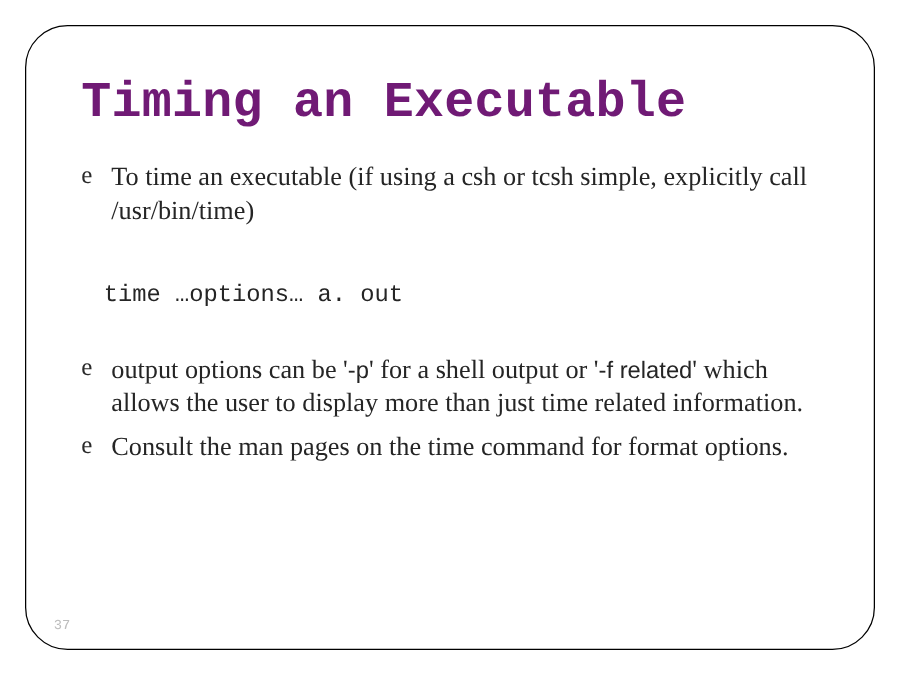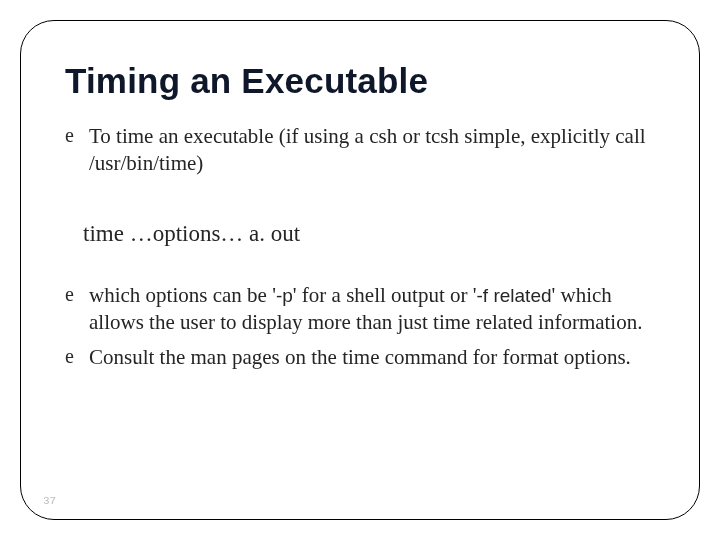--- a/index.html
+++ b/index.html
@@ -15,24 +15,24 @@
     box-sizing: border-box;
     position: relative;
     width: 680px;
     height: 500px;
     margin: 20px;
     border: 1.5px solid #000;
     border-radius: 34px;
     padding: 34px 44px 34px 44px;
   }
   .title {
-    font-family: Liberation Sans, sans-serif;
+    font-family: Liberation Mono, monospace;
     font-weight: bold;
-    font-size: 35px;
-    color: #0f172a;
+    font-size: 40px;
+    color: #701a75;
     margin: 6px 0 22px 0;
     letter-spacing: 0.2px;
   }
   .bullets {
     font-size: 21px;
     line-height: 1.28;
   }
   .item {
     position: relative;
     padding-left: 24px;
@@ -40,22 +40,22 @@
   }
   .item .bul {
     position: absolute;
     left: 0;
     top: 2px;
     font-size: 20px;
     color: #2a2a2a;
     line-height: 1;
   }
   .codeblock {
-    font-family: Liberation Serif, serif;
-    font-size: 23px;
+    font-family: Liberation Mono, monospace;
+    font-size: 19px;
     margin: 20px 0 20px 18px;
   }
   .mono {
     font-family: Arial, Helvetica, sans-serif;
     font-size: 19px;
   }
   .ital { }
   .gap { height: 14px; }
   .pagenum {
     position: absolute;
@@ -81,21 +81,21 @@
     </div>
 
     <div class="gap"></div>
 
     <div class="codeblock">time …options… a. out</div>
 
     <div class="gap"></div>
 
     <div class="item">
       <span class="bul">e</span>
-      <span>which </span><span class="ital">options</span><span> can be '</span><span class="mono">-p</span><span>' for a shell output or '</span><span class="mono">-f related</span><span>' which allows the user to display more than just time related information.</span>
+      <span>output </span><span class="ital">options</span><span> can be '</span><span class="mono">-p</span><span>' for a shell output or '</span><span class="mono">-f related</span><span>' which allows the user to display more than just time related information.</span>
     </div>
 
     <div class="item">
       <span class="bul">e</span>
       <span>Consult the man pages on the time command for format options.</span>
     </div>
 
   </div>
 
   <div class="pagenum">37</div>

